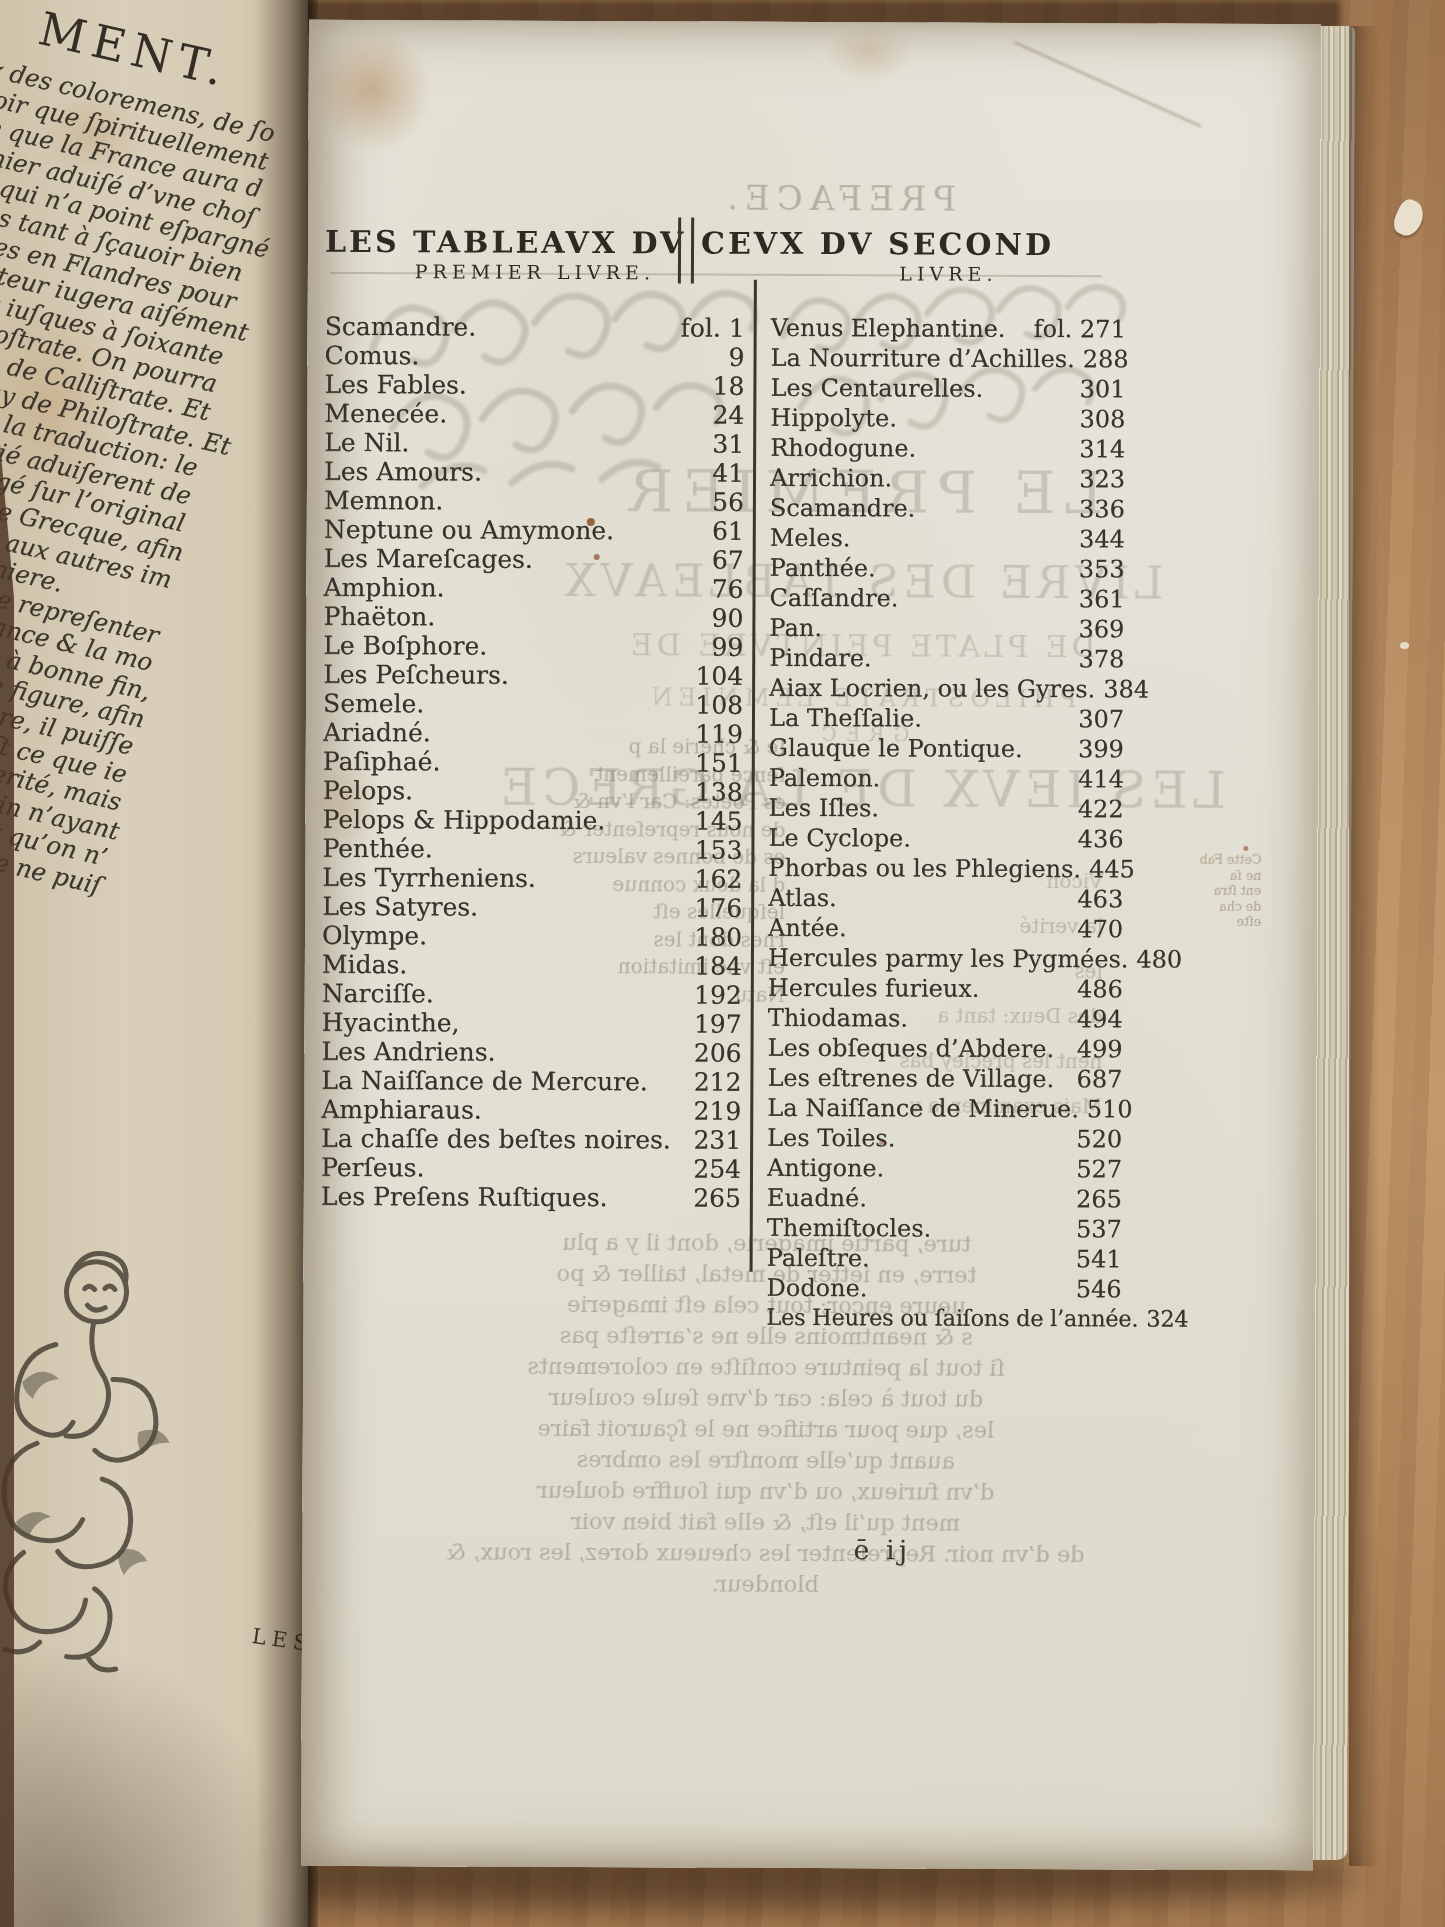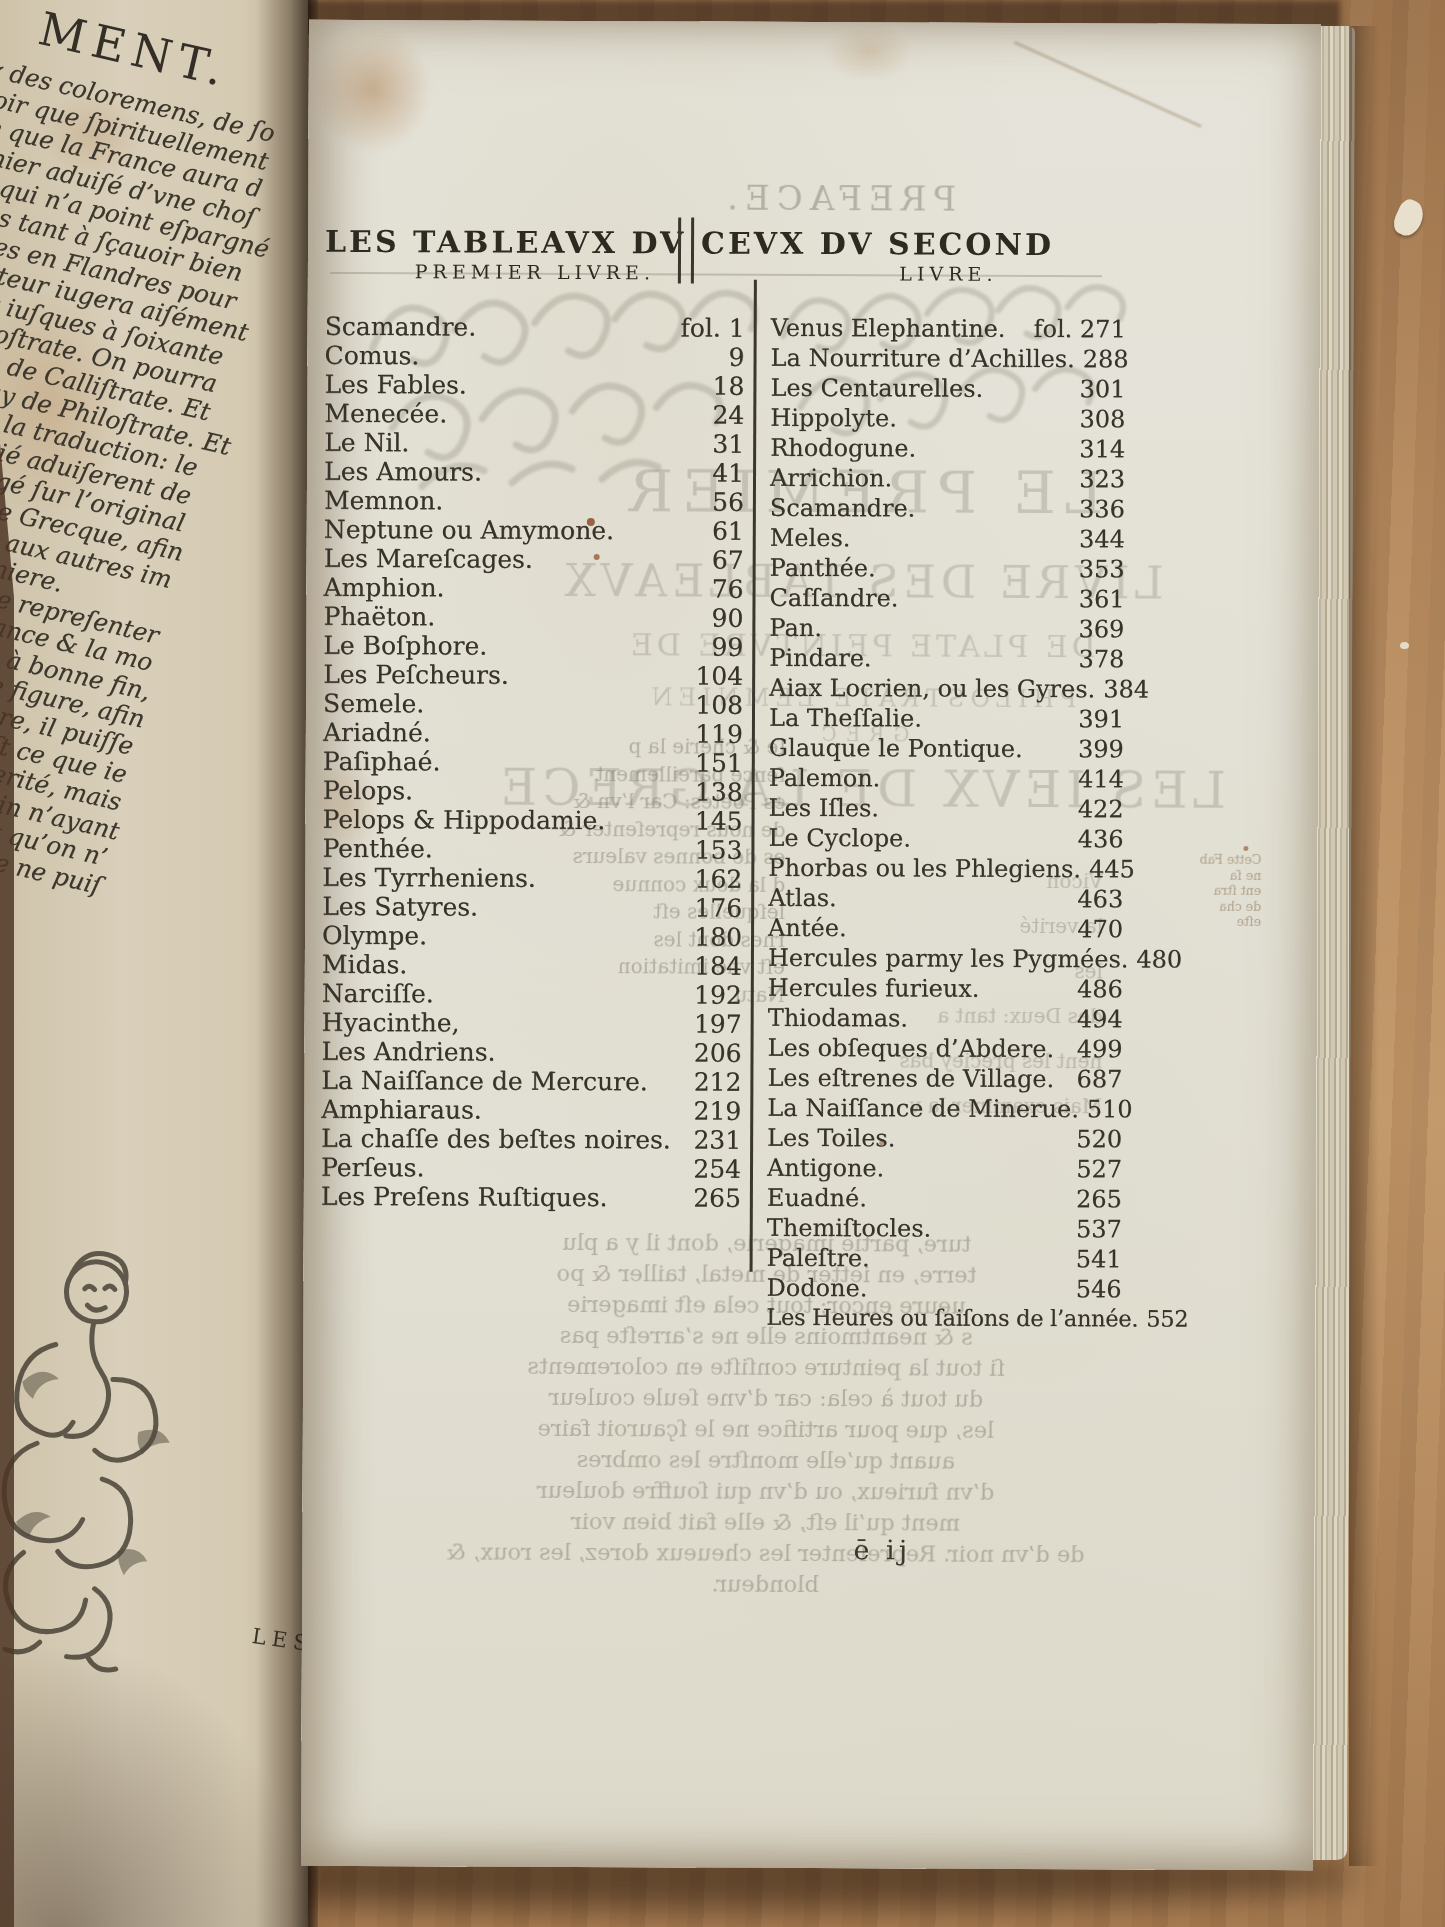--- a/index.html
+++ b/index.html
@@ -464,21 +464,21 @@
         <div class="toc-row">
           <span class="tt">Pindare.</span>
           <span class="tn">378</span>
         </div>
         <div class="toc-row">
           <span class="tt">Aiax Locrien, ou les Gyres.</span>
           <span class="tn">384</span>
         </div>
         <div class="toc-row">
           <span class="tt">La Theſſalie.</span>
-          <span class="tn">391</span>
+          <span class="tn">307</span>
         </div>
         <div class="toc-row">
           <span class="tt">Glauque le Pontique.</span>
           <span class="tn">399</span>
         </div>
         <div class="toc-row">
           <span class="tt">Palemon.</span>
           <span class="tn">414</span>
         </div>
         <div class="toc-row">
@@ -544,20 +544,20 @@
         <div class="toc-row">
           <span class="tt">Paleſtre.</span>
           <span class="tn">541</span>
         </div>
         <div class="toc-row">
           <span class="tt">Dodone.</span>
           <span class="tn">546</span>
         </div>
         <div class="toc-row">
           <span class="tt">Les Heures ou ſaiſons de l’année.</span>
-          <span class="tn">552</span>
+          <span class="tn">324</span>
         </div>
       </div>
 
     <div class="signature">ē ij</div>
   </div>
 
 </div>
 
 </body></html>

